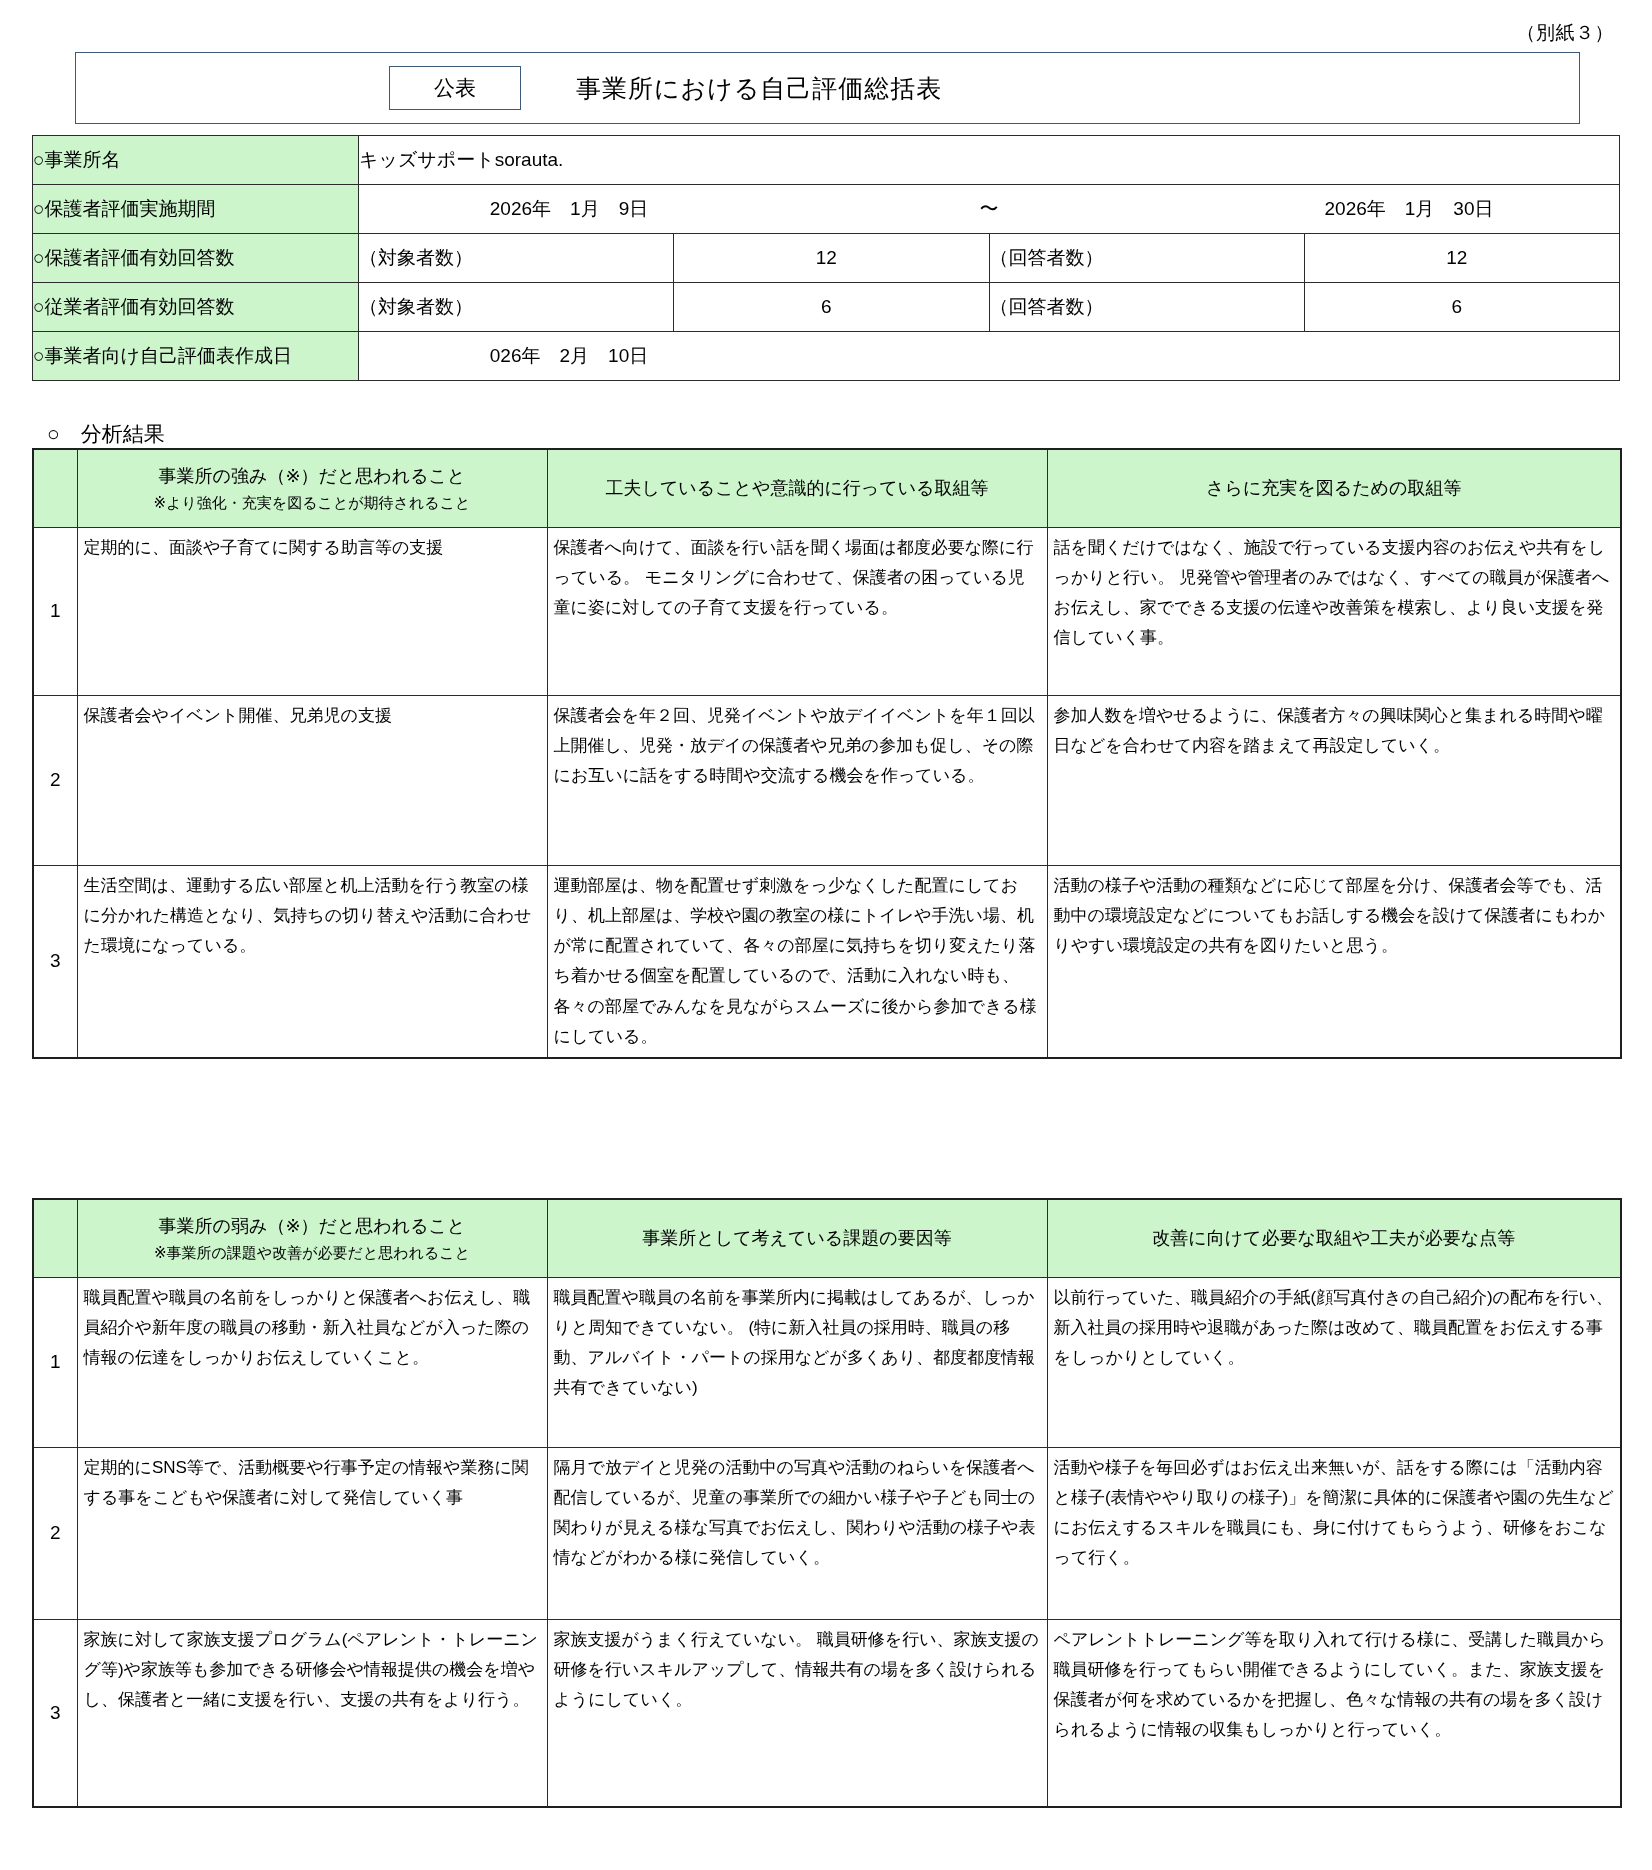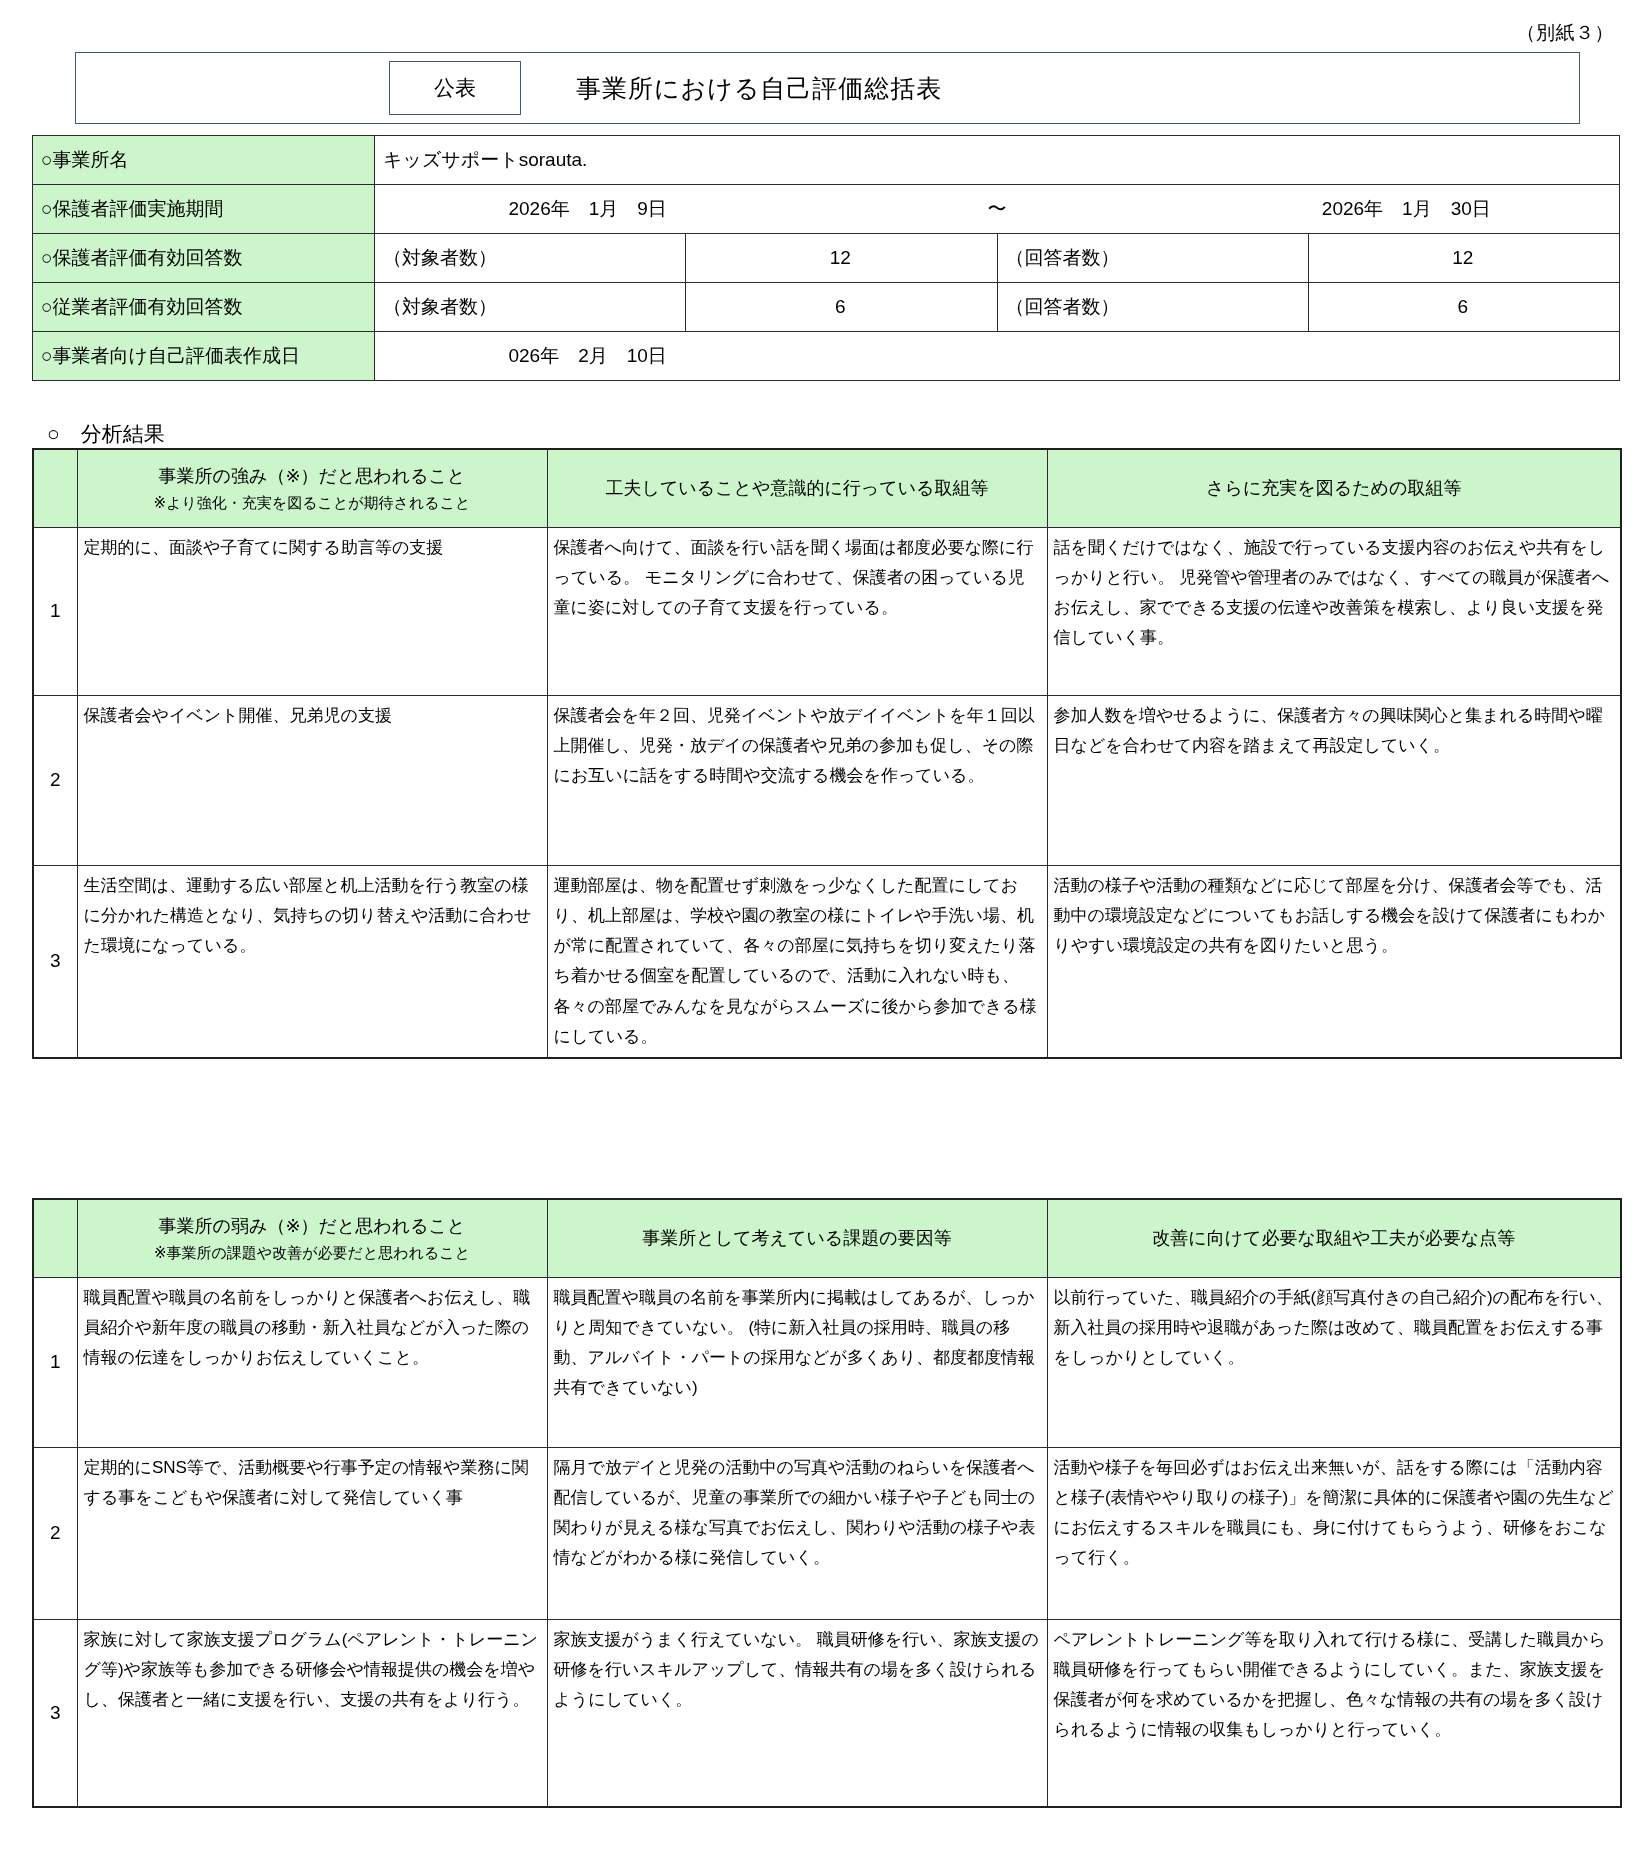--- a/index.html
+++ b/index.html
@@ -40,21 +40,21 @@
     width: 1505px;
     height: 72px;
     border: 1.5px solid #3c5a78;
     box-sizing: border-box;
     display: flex;
     align-items: center;
   }
   .koohyou-box {
     margin-left: 313px;
     width: 132px;
-    height: 54px;
+    height: 44px;
     border: 1.5px solid #3c5a78;
     box-sizing: border-box;
     display: flex;
     align-items: center;
     justify-content: center;
     font-size: 21px;
   }
   .title-text {
     margin-left: 55px;
     font-size: 25px;
@@ -66,21 +66,21 @@
     position: absolute;
     left: 32px;
     top: 135px;
     width: 1588px;
     border-collapse: collapse;
     table-layout: fixed;
   }
   .info-table td {
     border: 1px solid #2b2b2b;
     font-size: 19px;
-    padding: 0 8px;
+    padding: 0 0;
     height: 48px;
     vertical-align: middle;
   }
   .info-table td.lbl {
     background: #ccf5cc;
     width: 325px;
   }
   .info-table td.val-center { text-align: center; }
   .info-table td.val-left { text-align: left; }
   .info-table td.num {

